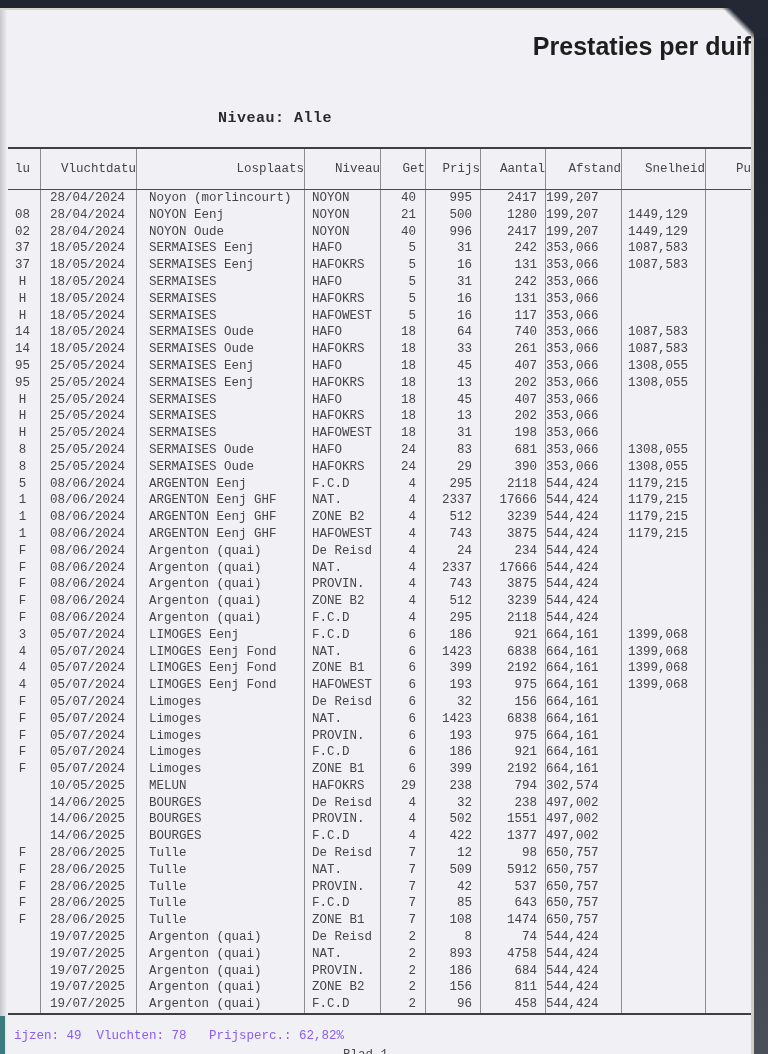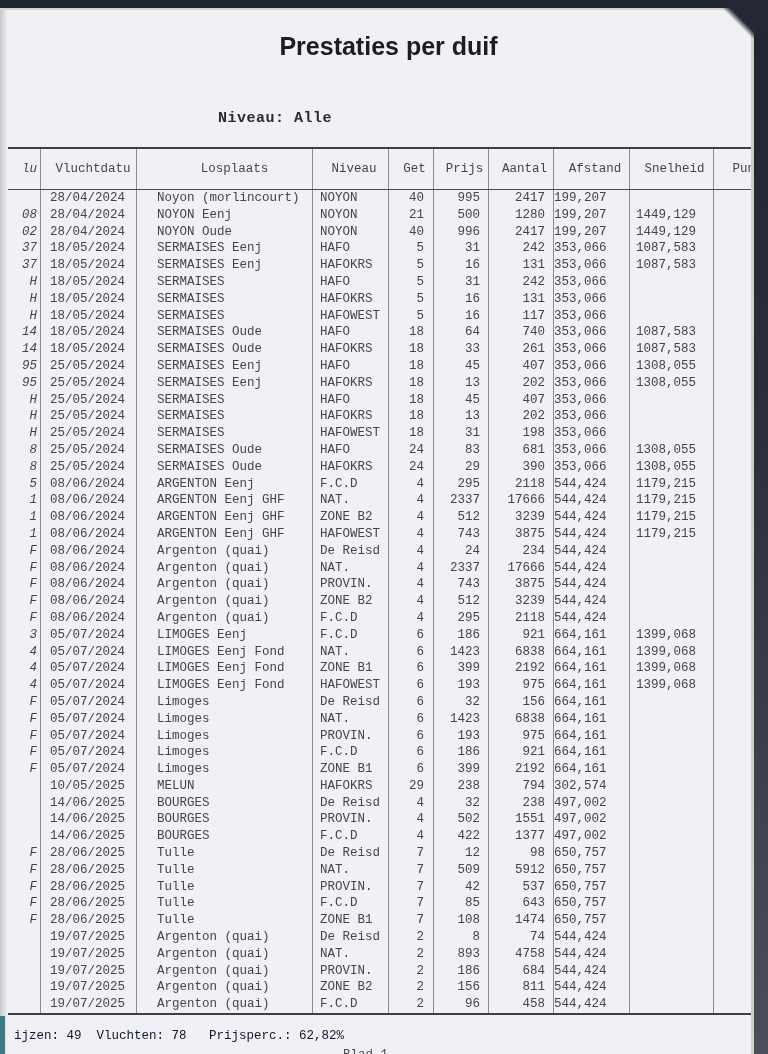--- a/index.html
+++ b/index.html
@@ -31,21 +31,21 @@
     background:#3d7a7e;z-index:4;
   }
   .sender{
     position:absolute;left:14px;top:13px;
     font-size:12.5px;line-height:18.5px;color:#4a4a4e;white-space:pre;
   }
   .sender .faded{color:#a0a0a8;}
   .sender .indent{padding-left:34px;}
   .title{
     position:absolute;left:26px;right:0;top:22px;margin:0;
-    text-align:center;
+    text-align:right;
     font-family:"Liberation Sans","DejaVu Sans",sans-serif;
     font-weight:bold;font-size:25px;color:#1e1e1e;letter-spacing:0px;
   }
   .ring{
     position:absolute;left:218px;top:70px;
     font-size:15px;font-weight:bold;color:#2b2b2b;letter-spacing:0.5px;white-space:pre;
   }
   .niveau{
     position:absolute;left:218px;top:100px;
     font-size:15px;font-weight:bold;color:#2b2b2b;letter-spacing:0.5px;white-space:pre;font-family:Liberation Mono, monospace;
@@ -54,42 +54,42 @@
     position:absolute;left:8px;top:137px;width:738px;
     border-collapse:collapse;table-layout:fixed;
     border-top:2px solid #3f3f3f;border-bottom:2px solid #3f3f3f;
     font-size:12.5px;color:#454548;
   }
   .results th,.results td{
     border-left:1px solid #8d8d90;border-right:1px solid #8d8d90;
     white-space:pre;padding:0;font-weight:normal;
   }
   .results th{
-    height:40px;vertical-align:middle;text-align:center;
+    height:40px;vertical-align:middle;text-align:right;
     border-bottom:1px solid #4d4d4f;padding-left:7px;
   }
   .results td{height:16.8px;line-height:16.8px;vertical-align:middle;text-align:left;padding-left:7px;}
   
-  .results .col0{width:29px;border-left:none;text-align:right;padding-left:0;padding-right:3px;font-style:italic;}
+  .results .col0{width:29px;border-left:none;text-align:center;padding-left:0;padding-right:3px;}
   .results .col1{width:86px;padding-left:9px;}
-  .results .col2{width:155px;padding-left:20px;}
+  .results .col2{width:155px;padding-left:12px;}
   .results .col3{width:68px;padding-left:7px;}
   .results .col4{width:37px;}
   .results .col5{width:47px;}
   .results .col6{width:57px;}
   .results .col7{width:68px;}
   .results .col8{width:77px;padding-left:6px;}
   .results .col9{width:68px;}
   .results td.col4{text-align:right;padding-left:0;padding-right:9px;}
   .results td.col5{text-align:right;padding-left:0;padding-right:8px;}
   .results td.col6{text-align:right;padding-left:12px;padding-right:8px;}
   .results td.col7{text-align:left;padding-left:0;padding-right:7px;}
   .footer-summary{
     position:absolute;left:14px;top:1019px;
-    font-size:12.5px;color:#0f172a;white-space:pre;
+    font-size:12.5px;color:#8b5cf6;white-space:pre;
   }
   .page-num{
     position:absolute;left:0;right:20px;top:1038px;text-align:center;
     font-size:12.5px;color:#4a4a4e;
   }
 </style>
 </head>
 <body>
 
 <div class="paper">

